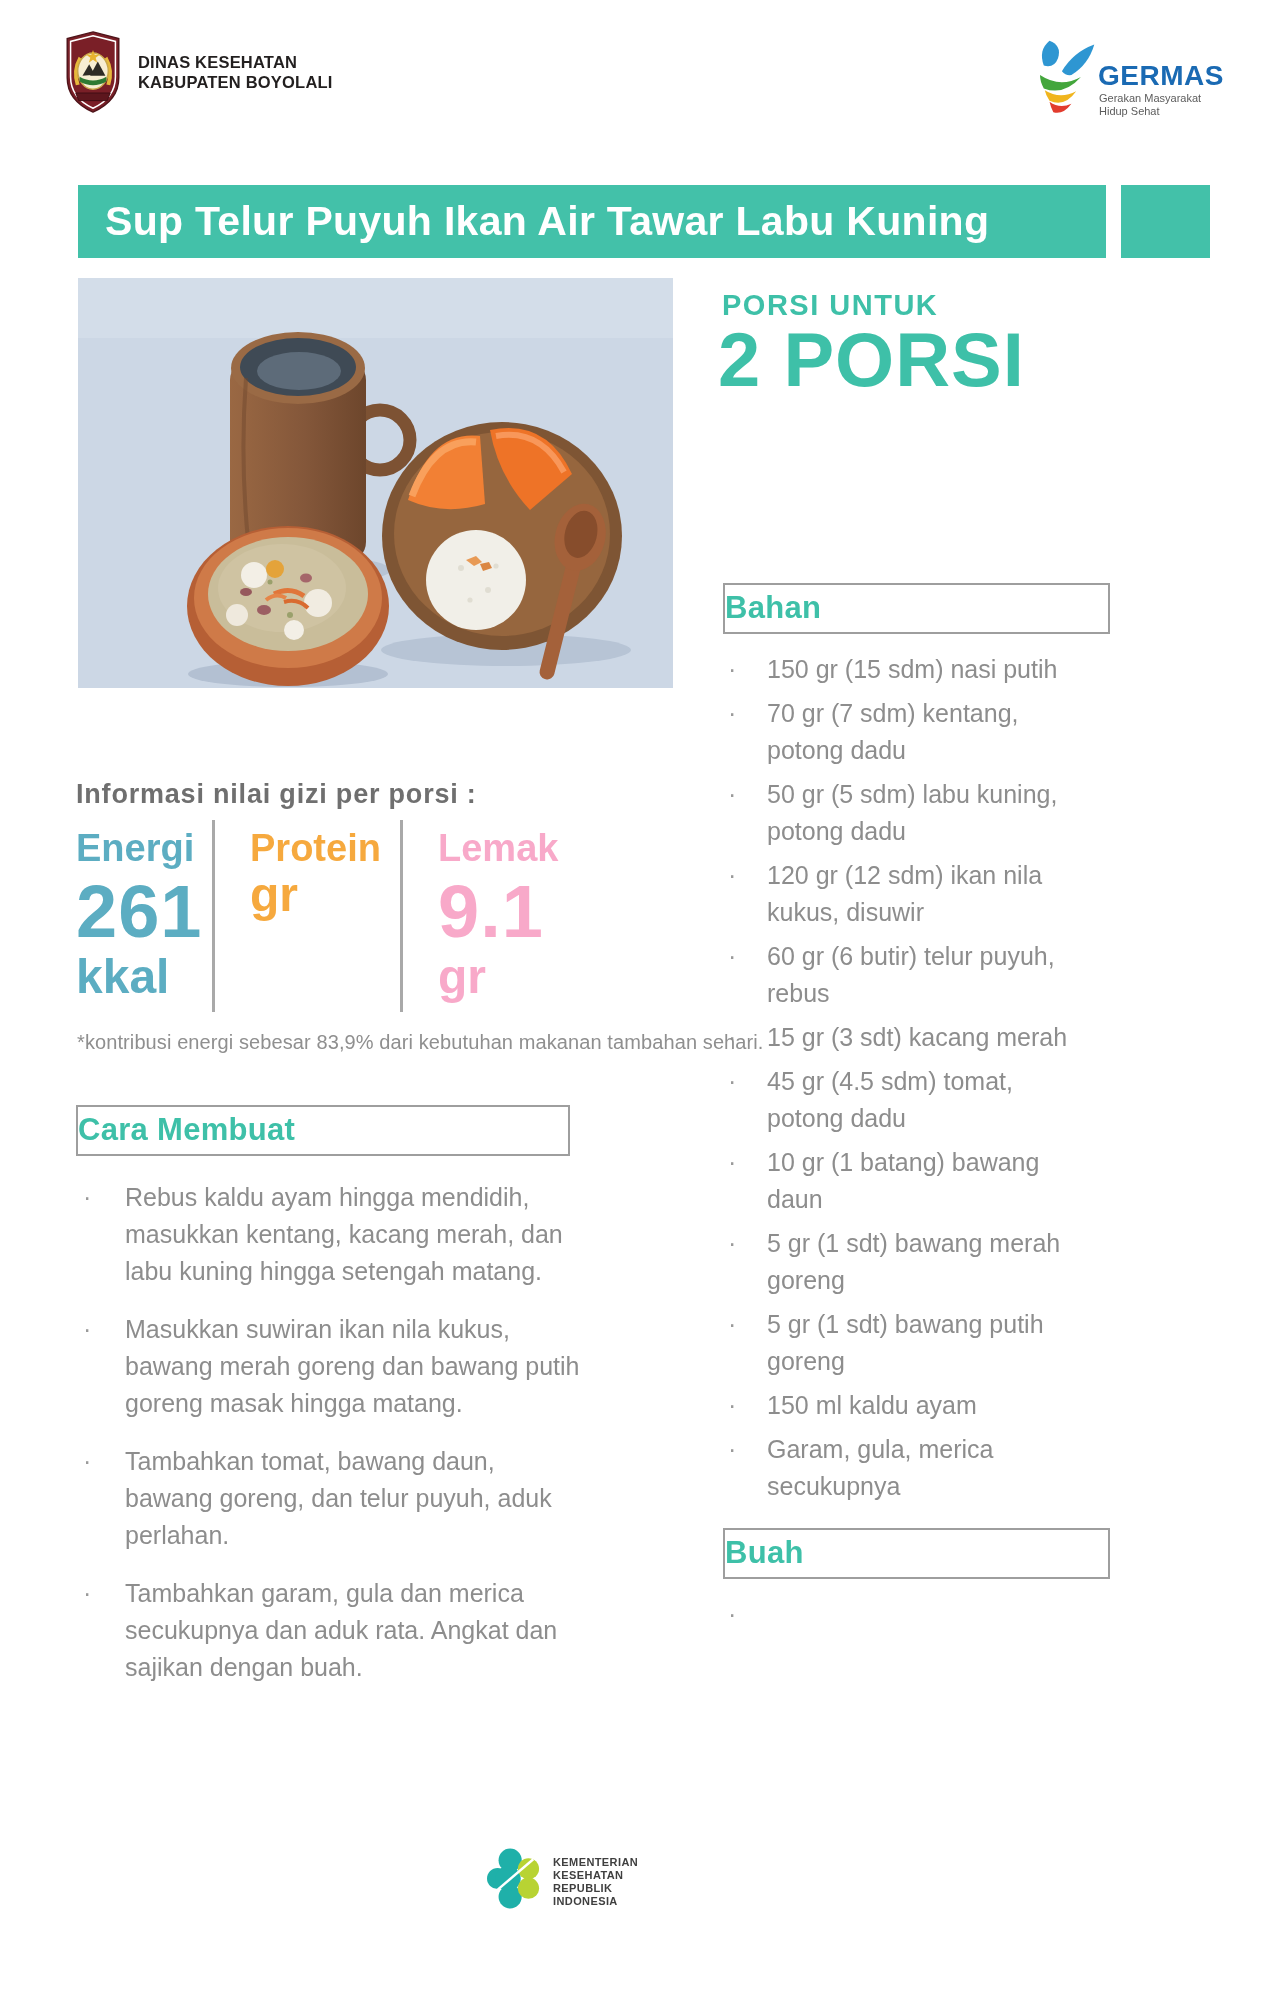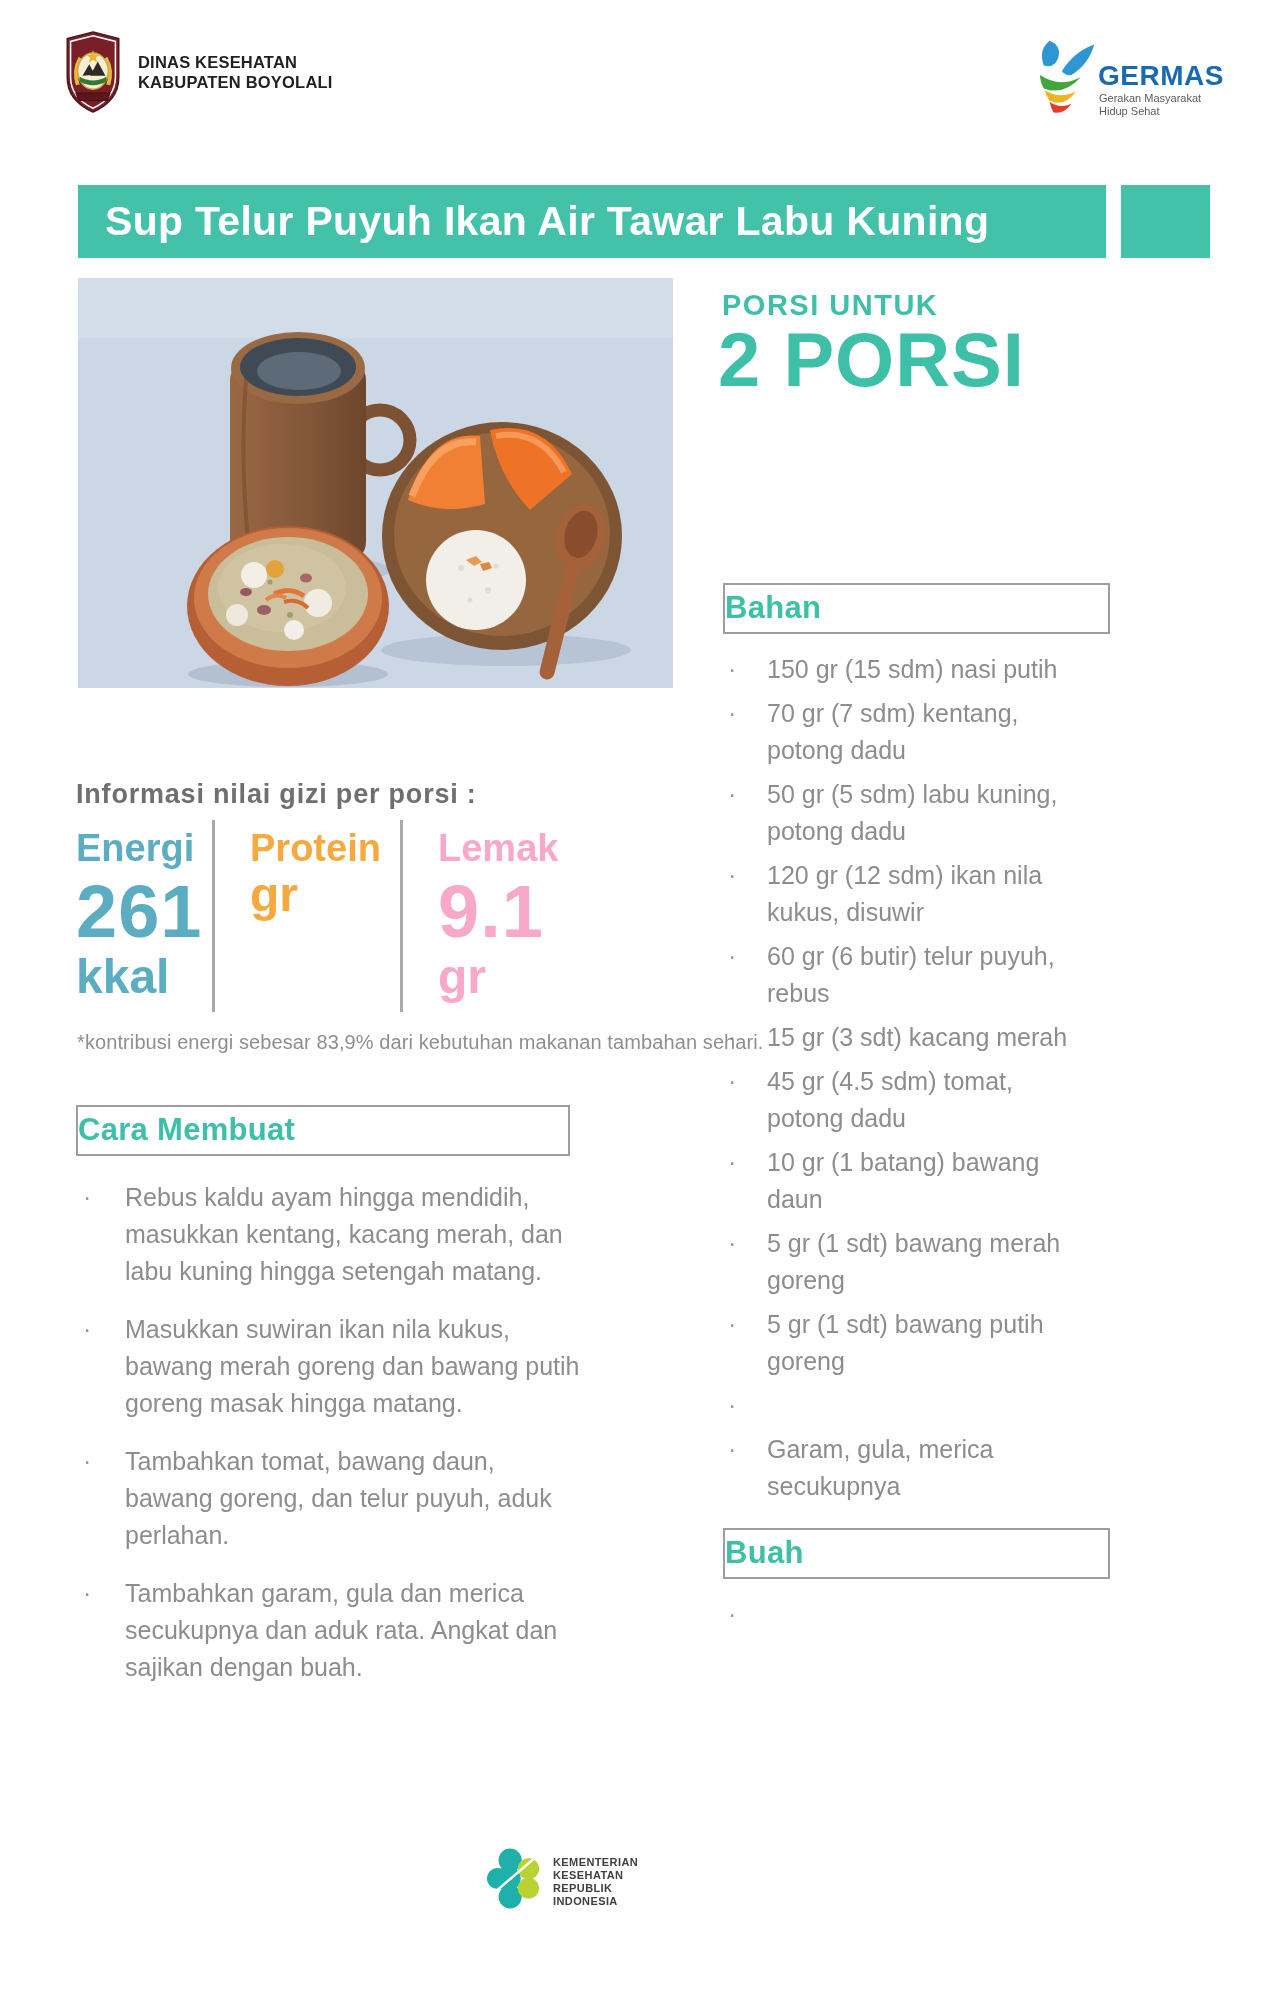--- a/index.html
+++ b/index.html
@@ -233,20 +233,21 @@
         <span class="txt">5 gr (1 sdt) bawang merah goreng</span>
       </li>
 
       <li>
         <span class="bullet-dot">·</span>
         <span class="txt">5 gr (1 sdt) bawang putih goreng</span>
       </li>
 
       <li>
         <span class="bullet-dot">·</span>
+        <span class="txt">150 ml kaldu ayam</span>
       </li>
 
       <li>
         <span class="bullet-dot">·</span>
         <span class="txt">Garam, gula, merica secukupnya</span>
       </li>
     </ul>
 
   <div id="buah-box" class="abs section-box">
     <span>Buah</span>

